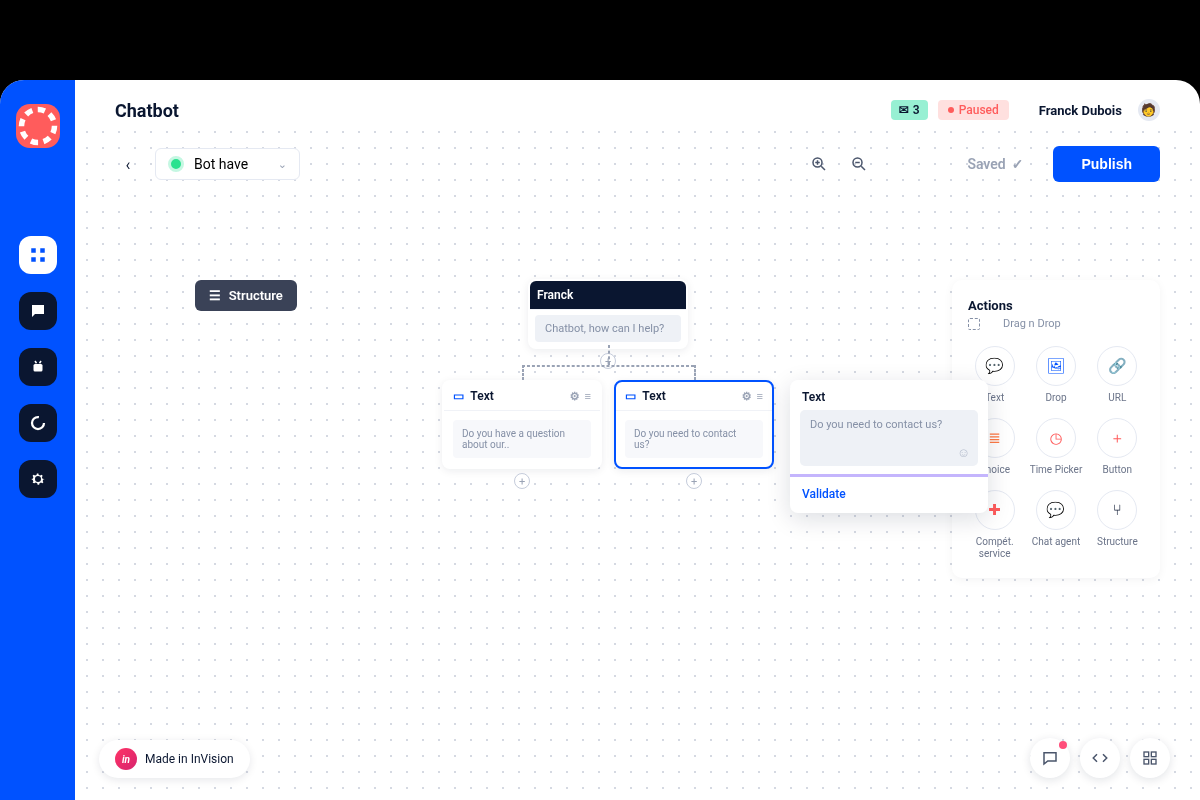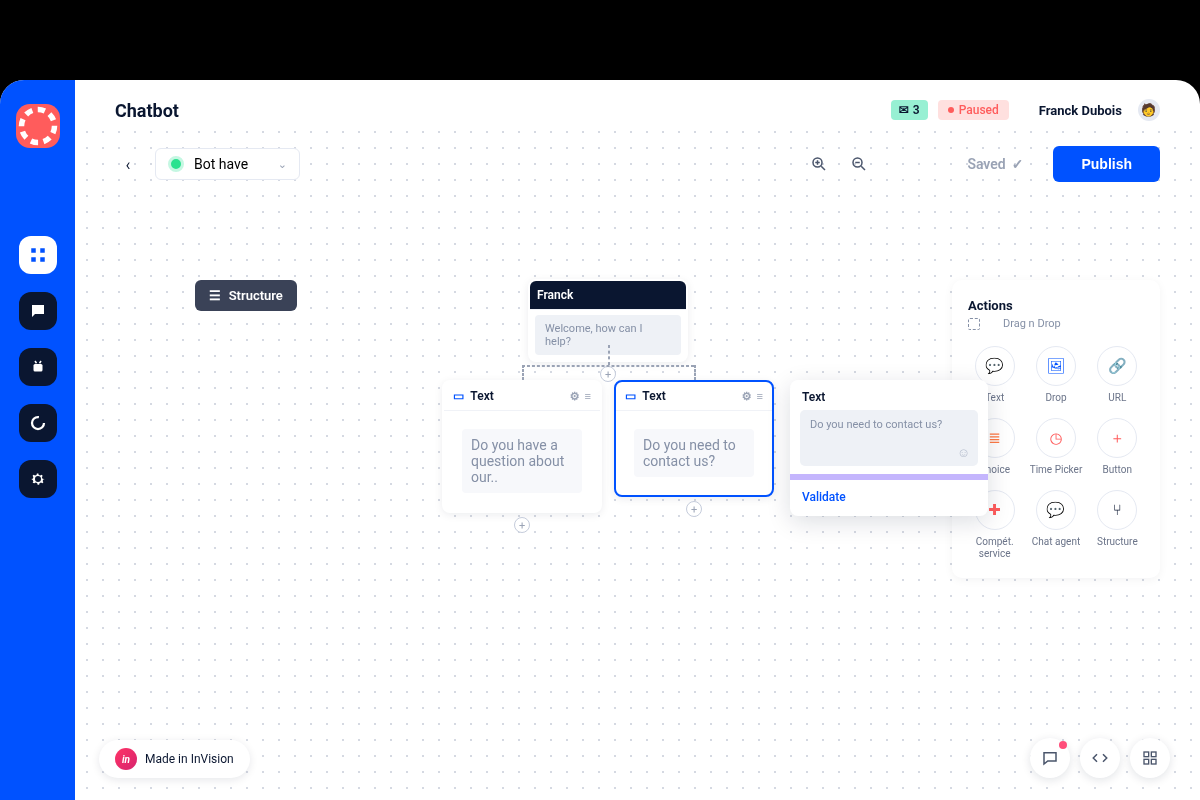--- a/index.html
+++ b/index.html
@@ -37,30 +37,30 @@
   
   .structure-btn { position:absolute; left:120px; top:200px; background:#3a4257; color:#fff; border-radius:6px; padding:8px 14px; font-size:13px; font-weight:600; display:flex; align-items:center; gap:8px; z-index:3; cursor:pointer; }
   
   .canvas { position:absolute; inset:0; z-index:2; }
   .node { position:absolute; background:#fff; border-radius:8px; box-shadow:0 2px 8px rgba(10,22,48,.08); border:2px solid transparent; width:160px; }
   .node.selected { border-color:#0052ff; }
   .node.welcome .node-head { background:#0a1630; color:#fff; border-radius:6px 6px 0 0; text-align:center; padding:7px; font-size:12px; font-weight:600; }
   .node.welcome .node-body { background:#eef1f6; margin:5px; border-radius:4px; padding:7px 10px; font-size:11px; color:#8590a6; }
   .node-head { display:flex; align-items:center; padding:7px 9px; font-size:12px; color:#0a1630; font-weight:600; gap:6px; border-bottom:1px solid #f0f2f7; }
   .node-head .tools { margin-left:auto; display:flex; gap:5px; color:#9aa3b5; font-size:11px; }
-  .node-body { padding:8px 9px; font-size:14px; color:#8590a6; background:#f7f8fb; margin:18px; border-radius:4px; min-height:18px; }
+  .node-body { padding:8px 9px; font-size:10px; color:#8590a6; background:#f7f8fb; margin:9px; border-radius:4px; min-height:18px; }
   .add-circle { width:16px; height:16px; border-radius:50%; border:1.5px solid #c5ccdb; color:#9aa3b5; display:flex; align-items:center; justify-content:center; font-size:11px; position:absolute; left:50%; transform:translateX(-50%); cursor:pointer; background:#fff; }
   
   .line { position:absolute; border:1px dashed #9aa3b5; z-index:1; }
   
   .edit-panel { position:absolute; left:715px; top:300px; width:198px; background:#fff; border-radius:8px; box-shadow:0 6px 24px rgba(10,22,48,.14); z-index:4; }
   .edit-title { font-size:12px; color:#0a1630; font-weight:600; padding:10px 12px 6px; }
   .edit-area { margin:0 10px 8px; background:#eef1f6; border-radius:5px; padding:8px 10px; font-size:11px; color:#8590a6; min-height:56px; position:relative; }
   .emoji { position:absolute; right:8px; bottom:6px; color:#b5bdcd; font-size:13px; }
-  .validate { color:#0052ff; font-size:12px; font-weight:500; padding:10px 12px 12px; cursor:pointer; border-top:6px solid #c4b5fd; }
+  .validate { color:#0052ff; font-size:12px; font-weight:500; padding:10px 12px 12px; cursor:pointer; border-top:3px solid #c4b5fd; }
   
   .actions { position:absolute; right:40px; top:200px; width:208px; background:#fff; border-radius:10px; padding:18px 16px; z-index:3; box-shadow:0 2px 10px rgba(10,22,48,.05); }
   .actions-title { font-size:13px; font-weight:700; color:#0a1630; margin-bottom:4px; }
   .dnd { font-size:11px; color:#8590a6; display:flex; align-items:center; gap:23px; margin-bottom:16px; }
   .dnd-icon { width:12px; height:12px; border:1.5px dashed #8590a6; border-radius:2px; }
   .action-grid { display:grid; grid-template-columns:repeat(3,1fr); gap:14px 8px; }
   .action-item { display:flex; flex-direction:column; align-items:center; gap:6px; cursor:grab; }
   .action-circle { width:40px; height:40px; border-radius:50%; border:1px solid #e5e9f2; display:flex; align-items:center; justify-content:center; font-size:15px; }
   .action-label { font-size:10px; color:#6b7489; text-align:center; line-height:1.2; }
   
@@ -171,21 +171,21 @@
 
     <div class="canvas">
 
       <div class="line" style="left:533px; top:265px; width:0; height:20px;"></div>
       <div class="line" style="left:447px; top:285px; width:172px; height:0;"></div>
       <div class="line" style="left:447px; top:285px; width:0; height:15px;"></div>
       <div class="line" style="left:619px; top:285px; width:0; height:15px;"></div>
 
       <div class="node welcome" style="left:453px; top:199px;">
         <div class="node-head">Franck</div>
-        <div class="node-body">Welcome, how can I help?</div>
+        <div class="node-body">Chatbot, how can I help?</div>
         <div class="add-circle" style="bottom:-22px;">+</div>
       </div>
 
       <div class="node" style="left:367px; top:300px;">
         <div class="node-head">
           <span style="color:#0052ff">▭</span>
           <span>Text</span>
           <span class="tools">
               <span>⚙</span>
               <span>≡</span>

